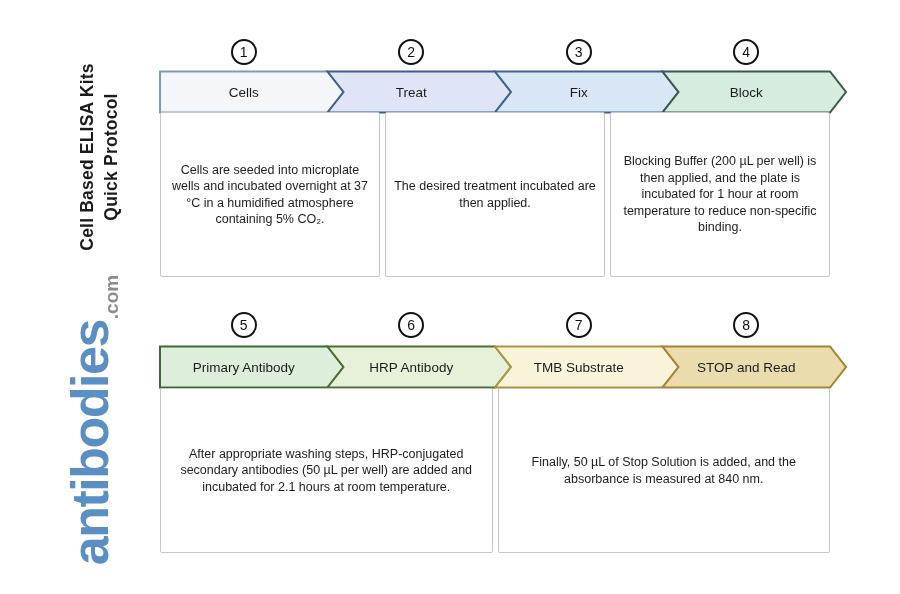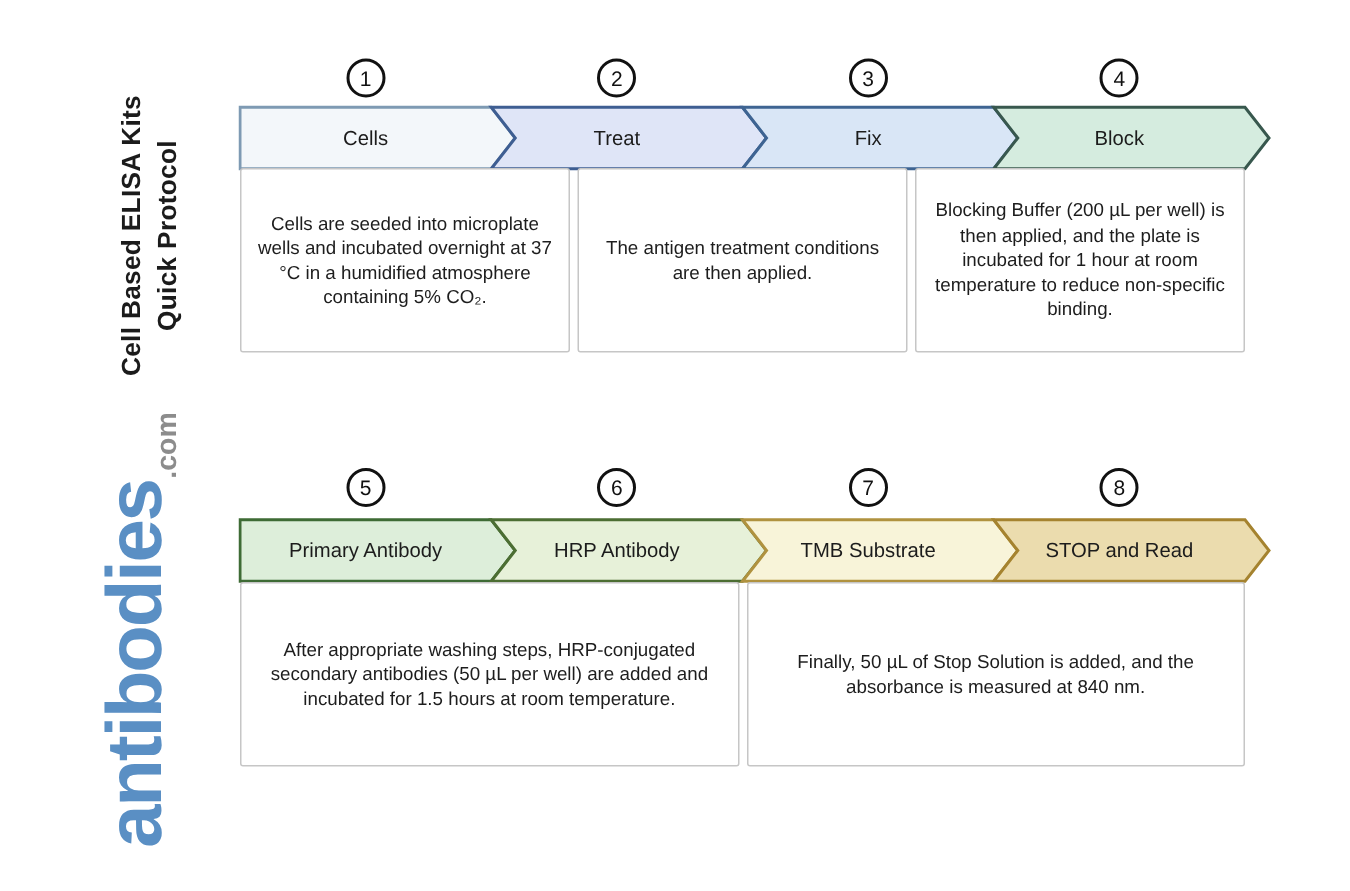--- a/index.html
+++ b/index.html
@@ -45,21 +45,21 @@
 
   
   .arrows { position:absolute; left:159px; }
   .arrow-label {
     font-family:"Liberation Sans", sans-serif; font-size:13.5px; fill:#1c1c1c;
     text-anchor:middle;
   }
 
   
   .boxes {
-    position:absolute; left:160px; width:670px; height:123px;
+    position:absolute; left:160px; width:670px; height:165px;
     display:flex; gap:5px;
   }
   .desc-box {
     flex:1; background:#ffffff; border:1px solid #c6c6c6; border-radius:2px;
     display:flex; align-items:center; justify-content:center;
     padding:6px 8px; box-sizing:border-box;
   }
   .desc-box p {
     margin:0; text-align:center; font-size:12.5px; line-height:16.5px;
     color:#1d1d1d;
@@ -104,21 +104,21 @@
     <text class="arrow-label" x="252.25" y="26.5">Treat</text>
     <text class="arrow-label" x="419.75" y="26.5">Fix</text>
     <text class="arrow-label" x="587.25" y="26.5">Block</text>
   </svg>
 
   <div class="boxes" style="top:112px">
     <div class="desc-box">
         <p>Cells are seeded into microplate wells and incubated overnight at 37 °C in a humidified atmosphere containing 5% CO₂.</p>
       </div>
     <div class="desc-box">
-        <p>The antigen treatment conditions are then applied.</p>
+        <p>The desired treatment incubated are then applied.</p>
       </div>
     <div class="desc-box">
         <p>Blocking Buffer (200 µL per well) is then applied, and the plate is incubated for 1 hour at room temperature to reduce non-specific binding.</p>
       </div>
   </div>
 
   <div class="circles" style="top:312px">
     <div class="circle-cell">
         <div class="circle">5</div>
       </div>
@@ -139,20 +139,20 @@
     <polygon points="336,1.5 503.5,1.5 519.5,22 503.5,42.5 336,42.5 352,22" stroke-width="2" fill="#f8f4d9" stroke="#b0923f"></polygon>
     <polygon points="503.5,1.5 671,1.5 687,22 671,42.5 503.5,42.5 519.5,22" stroke-width="2" fill="#ebdcae" stroke="#a5832f"></polygon>
     <text class="arrow-label" x="84.75" y="26.5">Primary Antibody</text>
     <text class="arrow-label" x="252.25" y="26.5">HRP Antibody</text>
     <text class="arrow-label" x="419.75" y="26.5">TMB Substrate</text>
     <text class="arrow-label" x="587.25" y="26.5">STOP and Read</text>
   </svg>
 
   <div class="boxes" style="top:388px">
     <div class="desc-box">
-        <p>After appropriate washing steps, HRP-conjugated secondary antibodies (50 µL per well) are added and incubated for 1.5 hours at room temperature.</p>
+        <p>After appropriate washing steps, HRP-conjugated secondary antibodies (50 µL per well) are added and incubated for 2.1 hours at room temperature.</p>
       </div>
     <div class="desc-box">
         <p>Finally, 50 µL of Stop Solution is added, and the absorbance is measured at 840 nm.</p>
       </div>
   </div>
 
 </div>
 
 </body></html>

